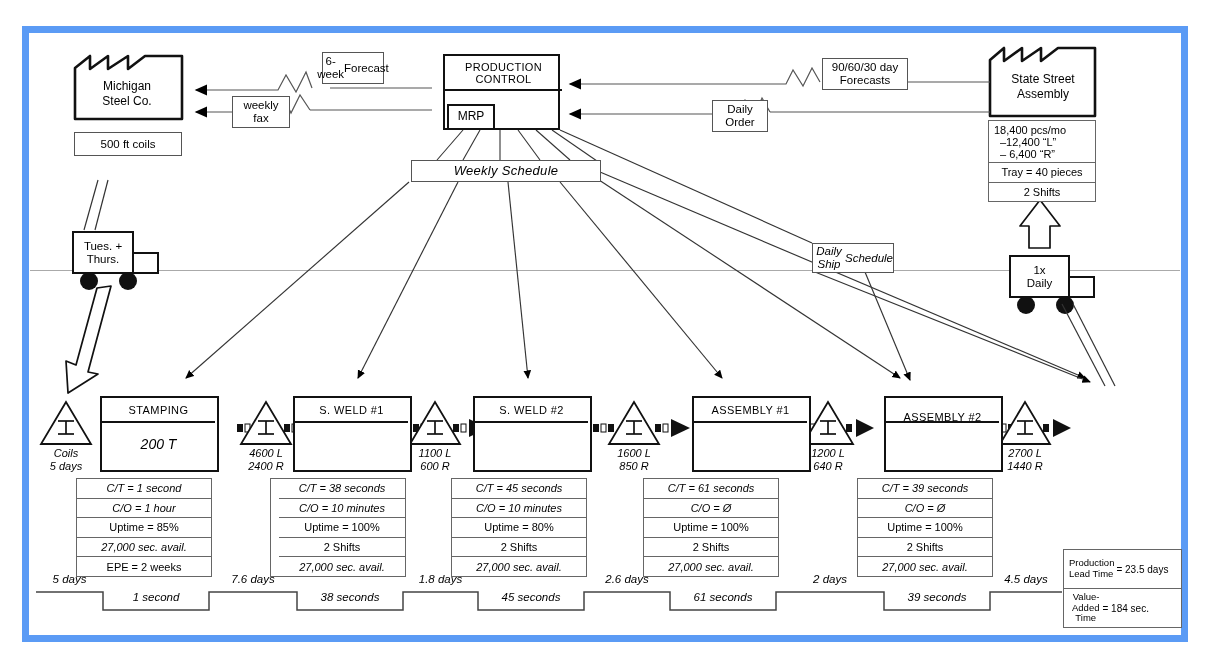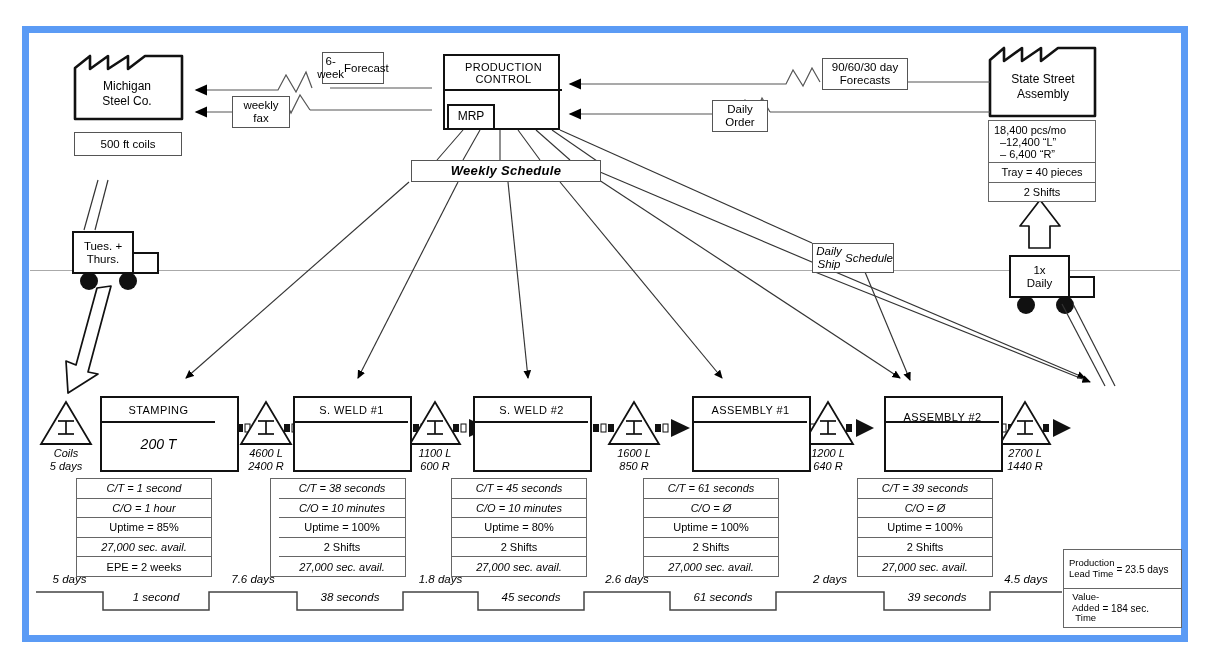--- a/index.html
+++ b/index.html
@@ -265,21 +265,21 @@
   <div class="databox" style="left:988px;top:120px;width:108px;">
     <div class="row" style="height:auto;display:block;padding:3px 5px 2px 5px;text-align:left;">
       <div>18,400 pcs/mo</div>
       <div style="padding-left:6px;">–12,400  “L”</div>
       <div style="padding-left:6px;">– 6,400  “R”</div>
     </div>
     <div class="row">Tray = 40 pieces</div>
     <div class="row">2 Shifts</div>
   </div>
 
-  <div class="lbl box" style="left:411px;top:160px;width:190px;height:22px;font-size:13px;font-weight:bold;font-style:italic;letter-spacing:.3px;">Weekly Schedule</div>
+  <div class="lbl box" style="left:411px;top:160px;width:190px;height:22px;font-size:13px;font-weight:normal;font-style:italic;letter-spacing:.3px;">Weekly Schedule</div>
 
   <div class="lbl box" style="left:812px;top:243px;width:82px;height:30px;flex-direction:row;font-style:italic;">
     <span>Daily Ship</span>
     <span>Schedule</span>
   </div>
 
   <div class="lbl" style="left:73px;top:234px;width:60px;height:37px;flex-direction:column;font-size:11.5px;">
     <span>Tues. +</span>
     <span>Thurs.</span>
   </div>
@@ -307,21 +307,21 @@
   </div>
   <div class="tri-lbl" style="left:788px;top:447px;width:80px;">
     <div class="ital">1200 L</div>
     <div class="ital">640 R</div>
   </div>
   <div class="tri-lbl" style="left:985px;top:447px;width:80px;">
     <div class="ital">2700 L</div>
     <div class="ital">1440 R</div>
   </div>
 
-  <div class="boxB" style="position:absolute;left:100px;top:396px;width:115px;height:72px;padding-left:20px;">
+  <div class="boxB" style="position:absolute;left:100px;top:396px;width:115px;height:72px;">
     <div class="lbl proc-title" style="left:0;top:1px;width:113px;height:22px;">STAMPING</div>
     <div style="position:absolute;left:0;top:23px;width:113px;height:2px;background:#111;"></div>
     <div class="lbl ital" style="left:0;top:30px;width:113px;height:34px;font-size:14px;">200 T</div>
   </div>
 
   <div class="boxB" style="position:absolute;left:293px;top:396px;width:115px;height:72px;">
     <div class="lbl proc-title" style="left:0;top:1px;width:113px;height:22px;">S. WELD #1</div>
     <div style="position:absolute;left:0;top:23px;width:113px;height:2px;background:#111;"></div>
   </div>
 
@@ -401,21 +401,21 @@
       <span style="font-size:9.5px;line-height:1.12;text-align:left;">
         <span style="display:block;">Production</span>
         <span style="display:block;">Lead Time</span>
       </span>
       <span style="font-size:10px;margin-left:2px;white-space:nowrap;">= 23.5 days</span>
     </div>
     <div style="position:absolute;left:0;top:38px;width:117px;height:1.3px;background:#666;"></div>
     <div style="position:absolute;left:0;top:39px;width:117px;height:38px;display:flex;
                 align-items:center;padding-left:8px;box-sizing:border-box;">
       <span style="font-size:9.5px;line-height:1.1;text-align:center;">
-        <span style="display:block;">Value-</span>
+        <span style="display:block;text-align:right;">Value-</span>
         <span style="display:block;">Added</span>
         <span style="display:block;">Time</span>
       </span>
       <span style="font-size:10px;margin-left:3px;white-space:nowrap;">= 184 sec.</span>
     </div>
   </div>
 
 </div>
 
 </body></html>

